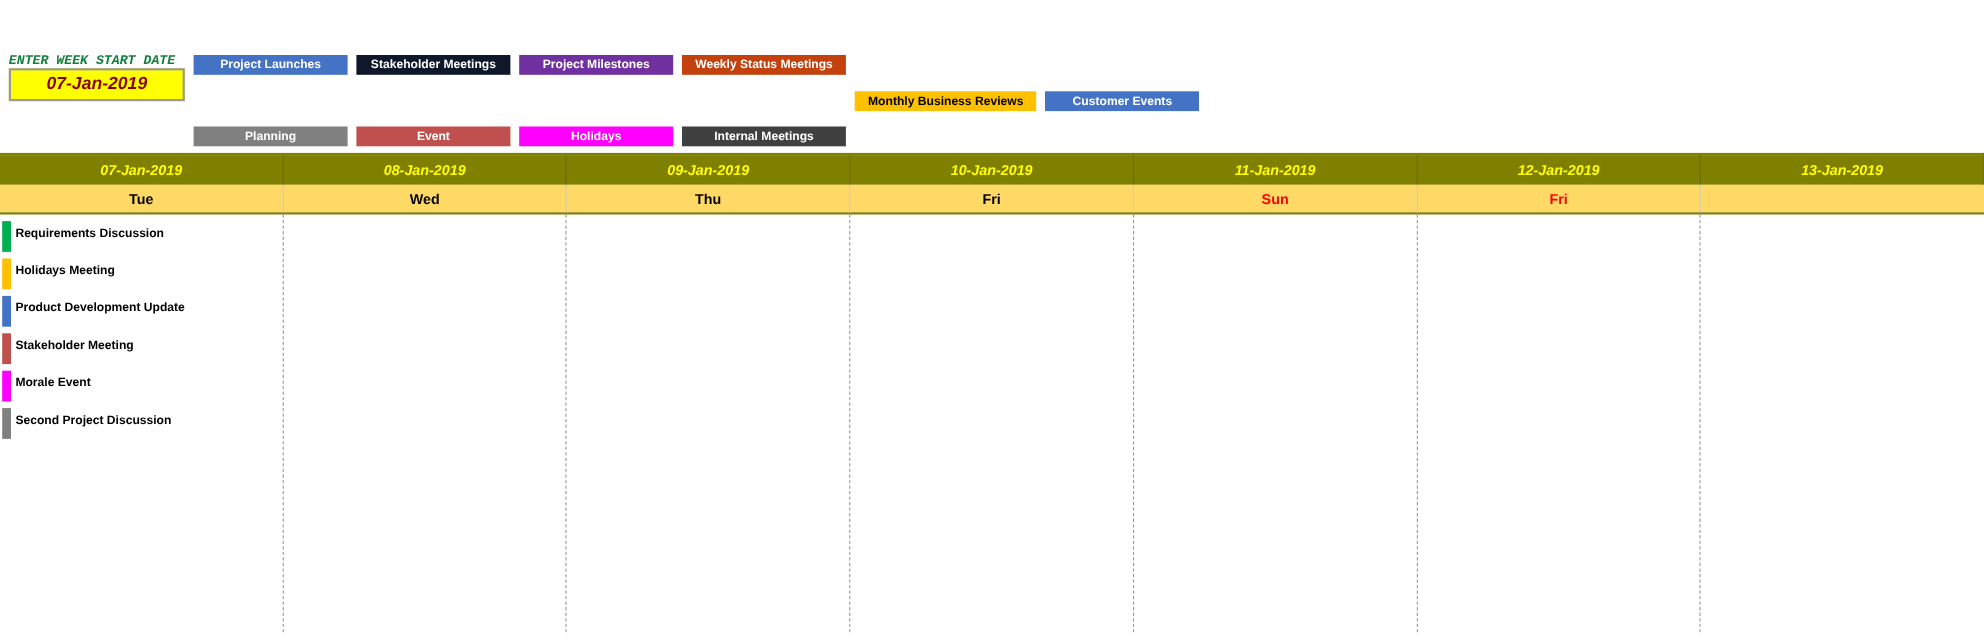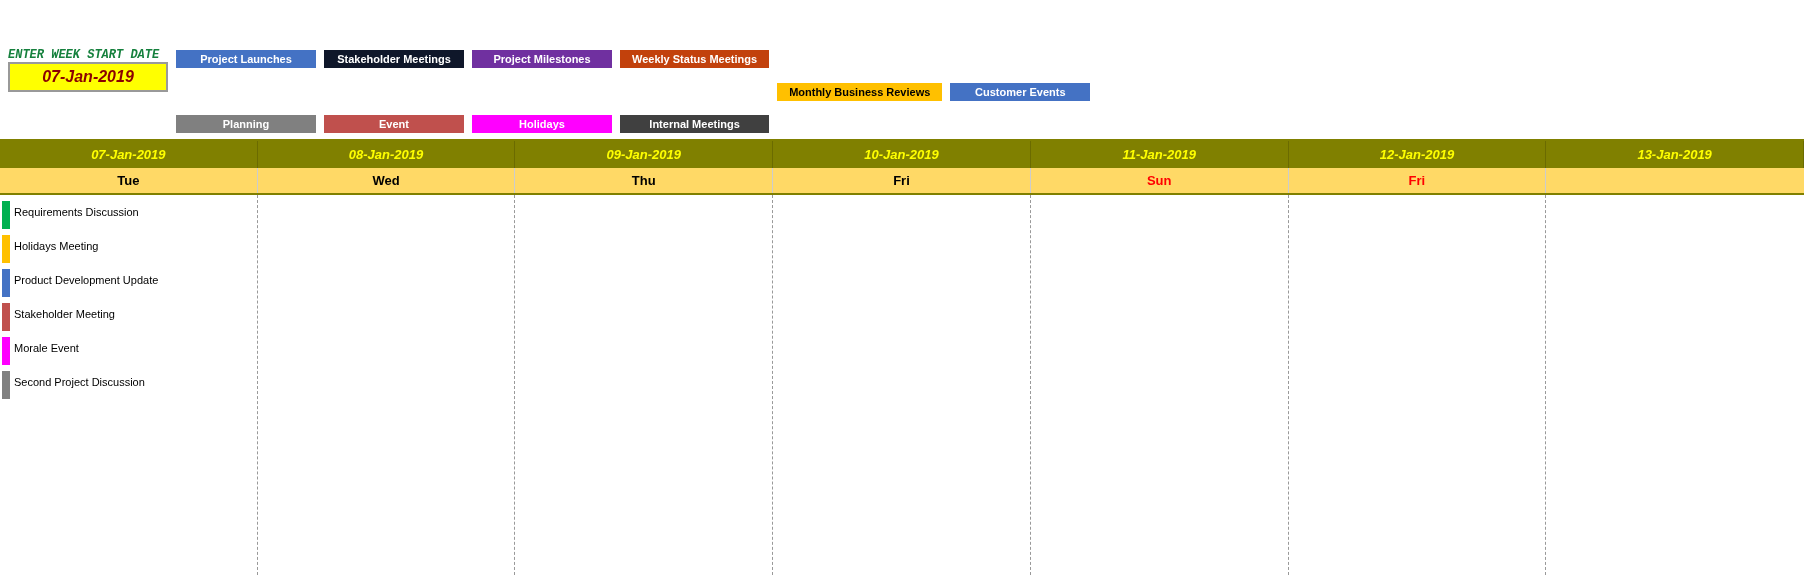--- a/index.html
+++ b/index.html
@@ -116,21 +116,21 @@
 
     .event-color-bar {
       width: 8px;
       min-height: 28px;
       flex-shrink: 0;
     }
 
     .event-text {
       padding: 4px 4px;
       font-size: 11px;
-      font-weight: normal;
+      font-weight: bold;
       color: #000;
       line-height: 1.3;
     }
   </style>
 </head>
 <body>
 
 <div class="top-section">
   <div style="display:flex; flex-direction:column;">
     <span class="enter-label">ENTER WEEK START DATE</span>

